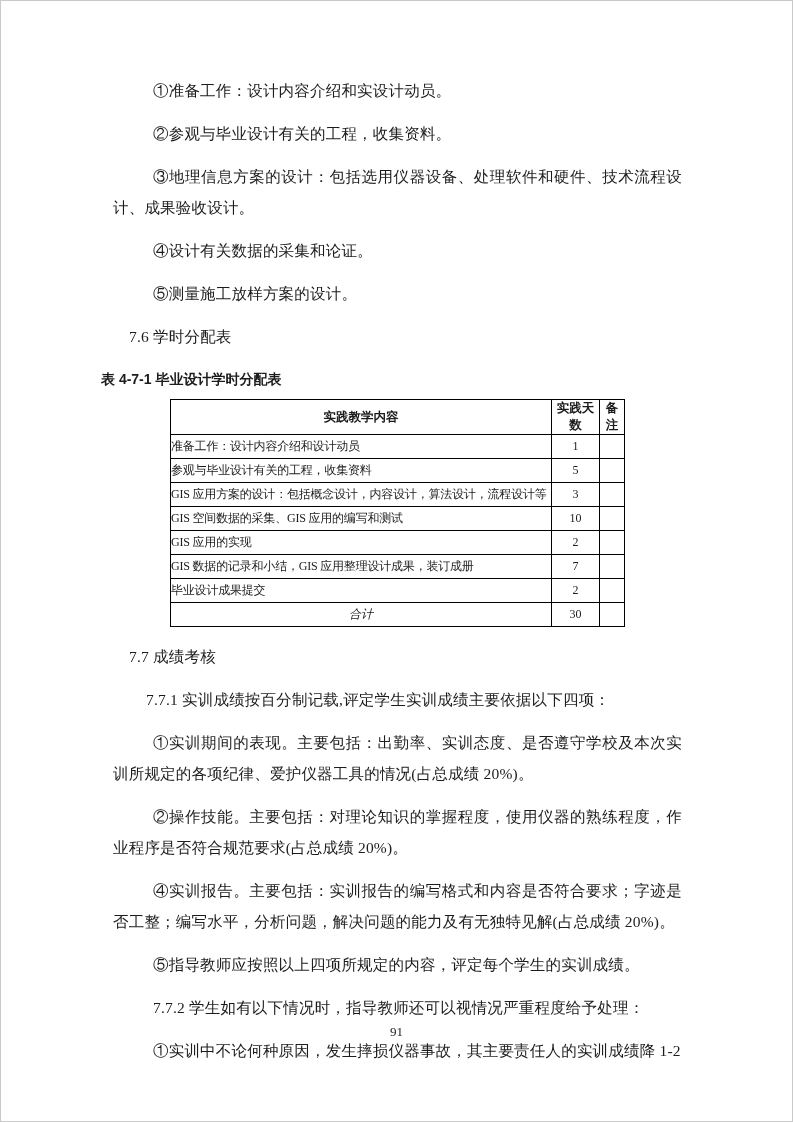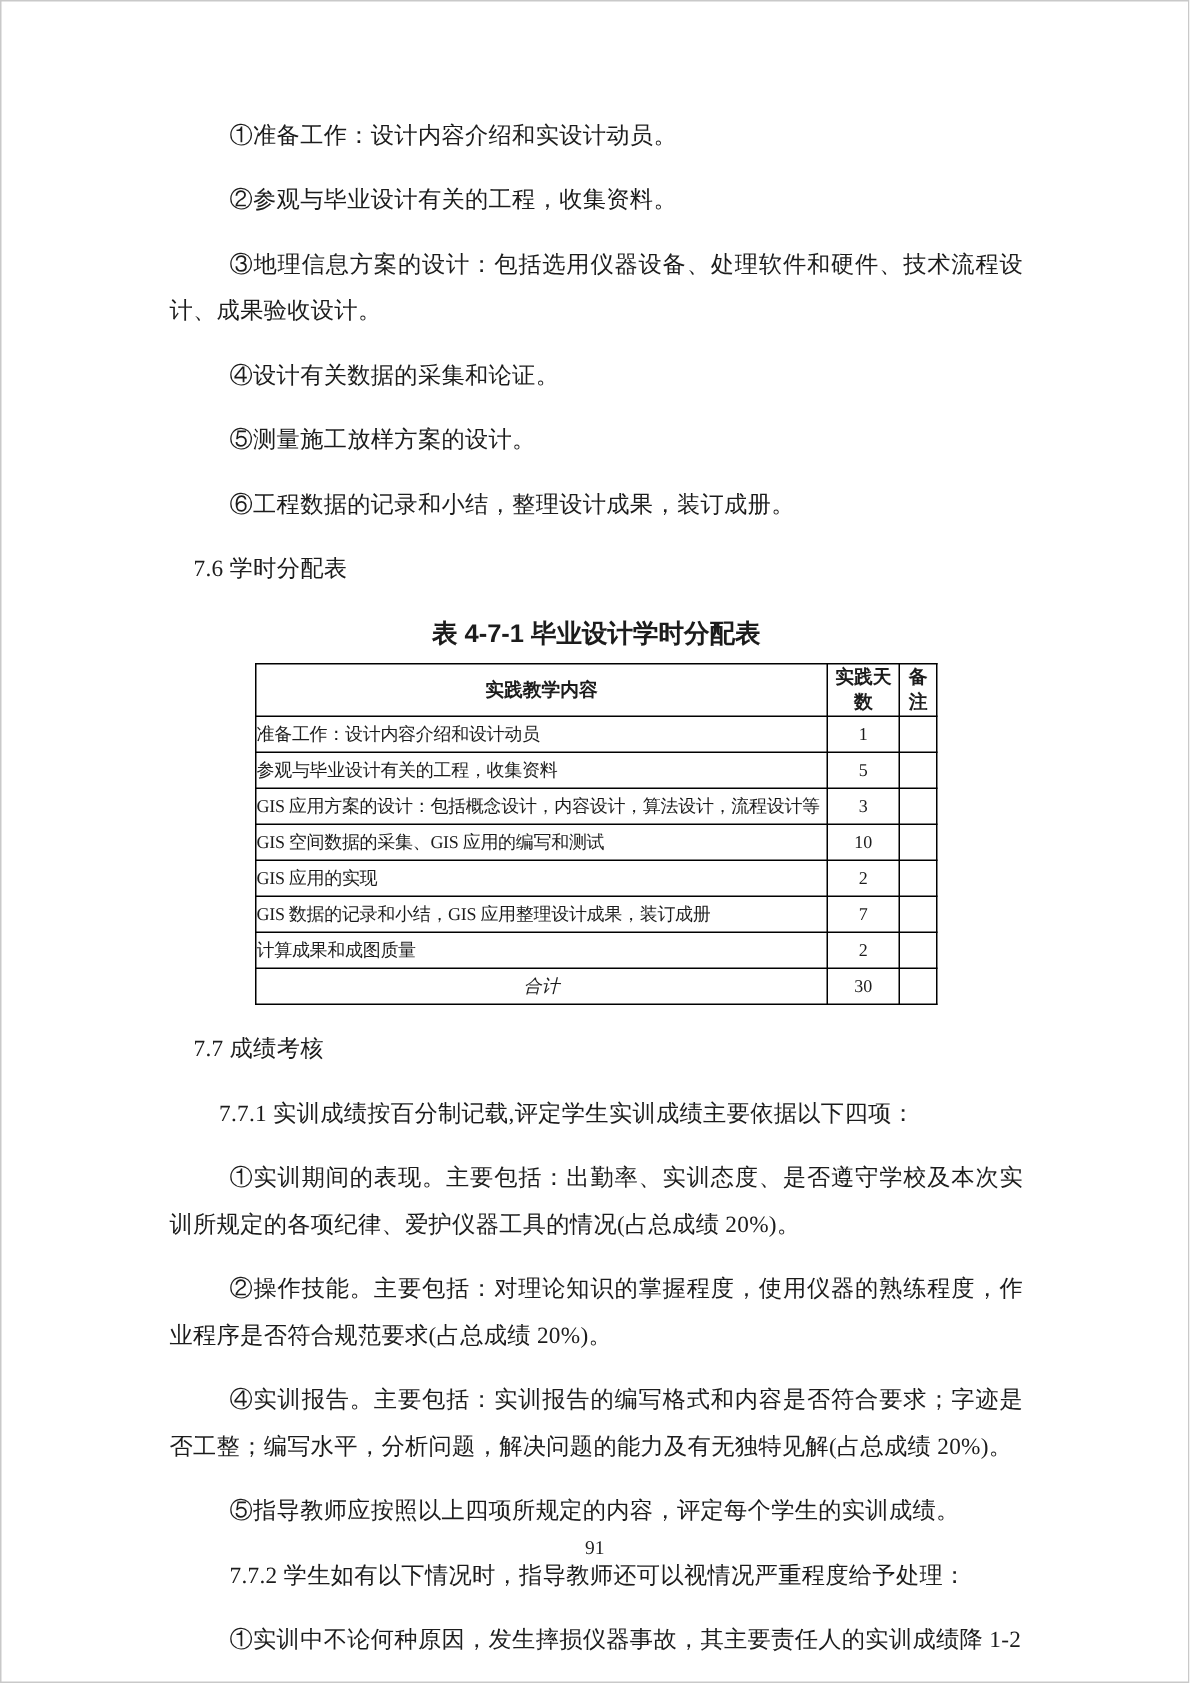--- a/index.html
+++ b/index.html
@@ -26,24 +26,23 @@
     font-size: 15.5px;
     line-height: 31px;
     text-align: justify;
     letter-spacing: 0.2px;
   }
   .indent-item { text-indent: 40px; }
   .indent-heading { text-indent: 16px; }
   .indent-sub { text-indent: 33px; }
   .table-title {
     margin: 0;
-    font-size: 17px;
+    font-size: 14px;
     line-height: 31px;
     font-weight: bold;
-    text-align: center;
     font-family: "Liberation Sans", "DejaVu Sans", sans-serif;
   }
   table.hours {
     border-collapse: collapse;
     margin: 4px auto 0 auto;
     width: 454px;
     table-layout: fixed;
   }
   table.hours th, table.hours td {
     border: 1px solid #000000;
@@ -85,21 +84,20 @@
 <body>
 
 <div class="page">
   <div class="content">
 
     <p class="para indent-item">①准备工作：设计内容介绍和实设计动员。</p>
     <p class="para indent-item">②参观与毕业设计有关的工程，收集资料。</p>
     <p class="para indent-item">③地理信息方案的设计：包括选用仪器设备、处理软件和硬件、技术流程设计、成果验收设计。</p>
     <p class="para indent-item">④设计有关数据的采集和论证。</p>
     <p class="para indent-item">⑤测量施工放样方案的设计。</p>
-    <p class="para indent-item">⑥工程数据的记录和小结，整理设计成果，装订成册。</p>
 
     <p class="para indent-heading">7.6 学时分配表</p>
 
     <p class="table-title">表 4-7-1 毕业设计学时分配表</p>
 
     <table class="hours">
       <colgroup>
         <col class="col-content">
         <col class="col-days">
         <col class="col-remark">
@@ -136,21 +134,21 @@
           <td class="cell-content">GIS 应用的实现</td>
           <td class="cell-days">2</td>
           <td class="cell-remark"></td>
         </tr>
         <tr>
           <td class="cell-content">GIS 数据的记录和小结，GIS 应用整理设计成果，装订成册</td>
           <td class="cell-days">7</td>
           <td class="cell-remark"></td>
         </tr>
         <tr>
-          <td class="cell-content">计算成果和成图质量</td>
+          <td class="cell-content">毕业设计成果提交</td>
           <td class="cell-days">2</td>
           <td class="cell-remark"></td>
         </tr>
         <tr>
           <td class="cell-total-label">合计</td>
           <td class="cell-days">30</td>
           <td class="cell-remark"></td>
         </tr>
       </tbody>
     </table>

